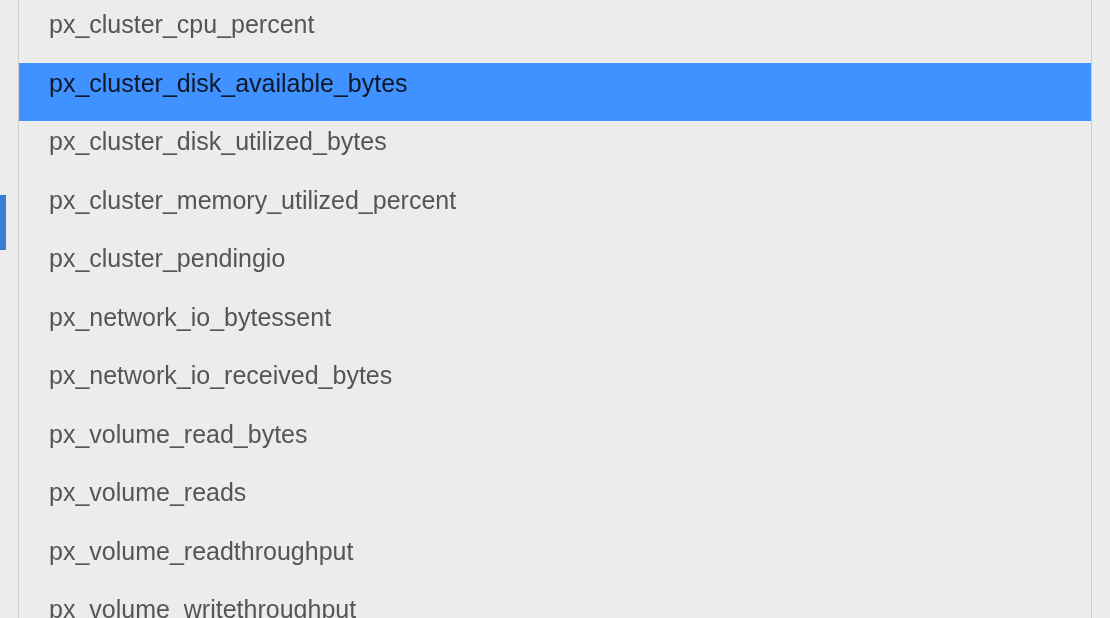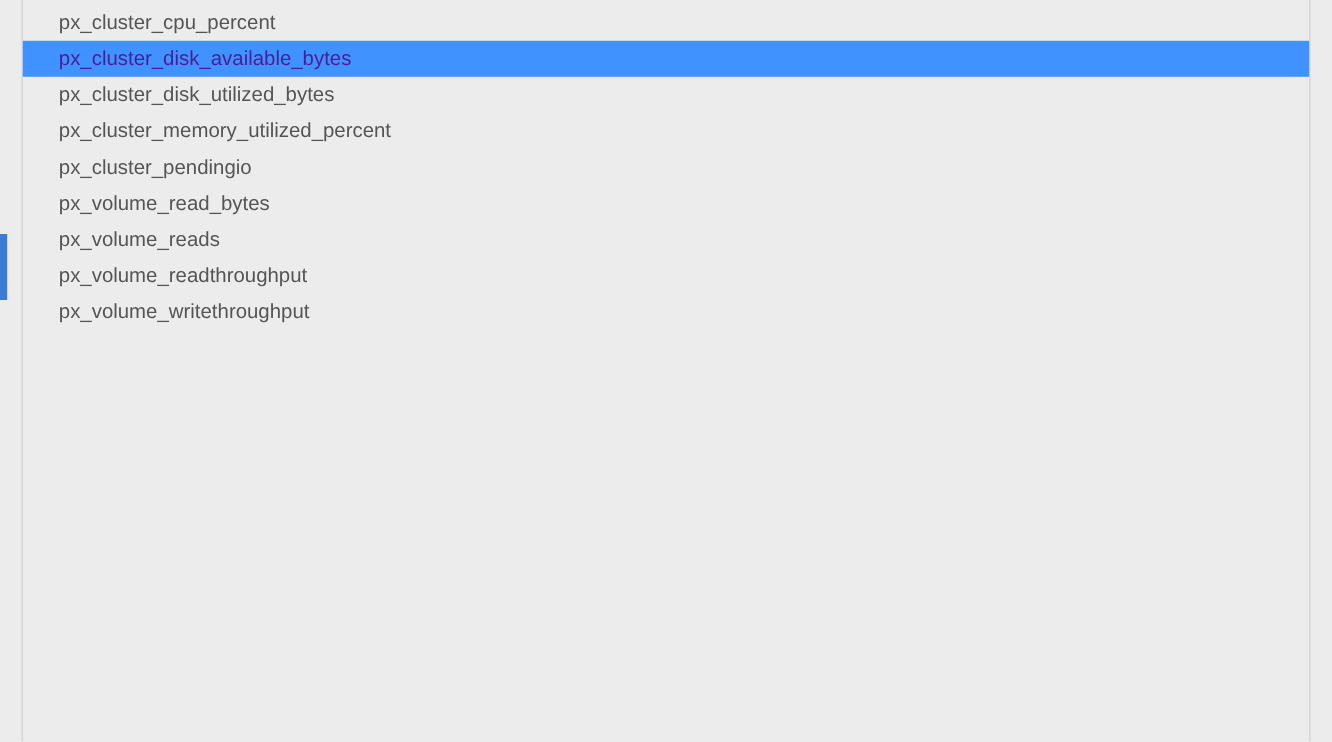--- a/index.html
+++ b/index.html
@@ -31,30 +31,30 @@
       bottom: 0;
       background: #ececec;
       border-left: 1px solid #d0d0d0;
       border-right: 1px solid #d0d0d0;
     }
     .dropdown-list {
       list-style: none;
       width: 100%;
     }
     .dropdown-item {
-      padding: 3px 0 3px 30px;
-      font-size: 17px;
+      padding: 3px 0 20px 30px;
+      font-size: 25px;
       color: #555;
       cursor: pointer;
       line-height: 1.42;
       font-weight: 400;
     }
     .dropdown-item.selected {
       background: #3f92ff;
-      color: #4c1d95;
+      color: #0f172a;
     }
     .dropdown-item.truncated {
       height: 4px;
       overflow: hidden;
       padding-top: 0;
       padding-bottom: 0;
     }
   </style>
 </head>
 <body>
@@ -62,18 +62,20 @@
 <div class="blue-tab"></div>
 
 <div class="dropdown-container">
   <ul class="dropdown-list" id="dropdown-list">
   <li class="dropdown-item truncated"></li>
       <li class="dropdown-item">px_cluster_cpu_percent</li>
       <li class="dropdown-item selected">px_cluster_disk_available_bytes</li>
       <li class="dropdown-item">px_cluster_disk_utilized_bytes</li>
       <li class="dropdown-item">px_cluster_memory_utilized_percent</li>
       <li class="dropdown-item">px_cluster_pendingio</li>
+      <li class="dropdown-item">px_network_io_bytessent</li>
+      <li class="dropdown-item">px_network_io_received_bytes</li>
       <li class="dropdown-item">px_volume_read_bytes</li>
       <li class="dropdown-item">px_volume_reads</li>
       <li class="dropdown-item">px_volume_readthroughput</li>
       <li class="dropdown-item">px_volume_writethroughput</li>
     </ul>
 </div>
 
 </body></html>

